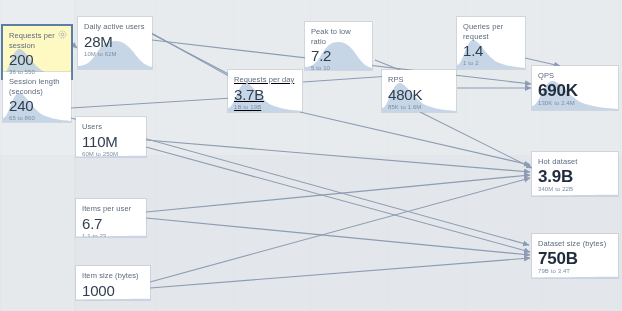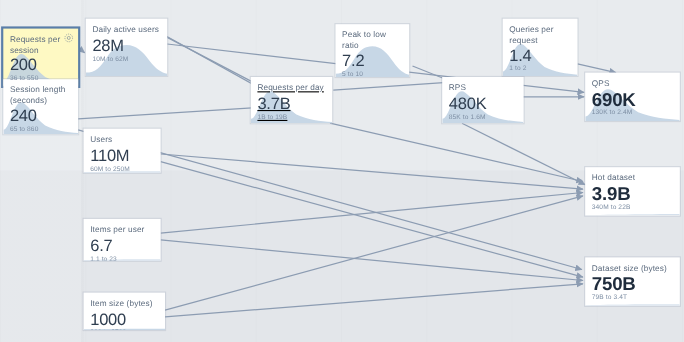--- a/index.html
+++ b/index.html
@@ -184,21 +184,21 @@
       <div class="card" style="left: 305px; top: 22px; width: 67px; height: 48px;">
         <div class="spark">
           <svg viewBox="0 0 100 30" preserveAspectRatio="none">
             <path d="M0,30 L0,27 C12,27 18,22 26,13 C33,5 40,2 50,2 C62,2 70,8 78,16 C86,24 93,27 100,28 L100,30 Z" fill="#bed0e2"></path>
           </svg>
         </div>
         <div class="c-title">Peak to low ratio</div>
         <div class="c-value">7.2</div>
         <div class="c-range">5 to 10</div>
       </div>
-      <div class="card" style="left: 382px; top: 70px; width: 74px; height: 42px; margin-left: 20px;">
+      <div class="card" style="left: 382px; top: 70px; width: 74px; height: 42px;">
         <div class="spark">
           <svg viewBox="0 0 100 30" preserveAspectRatio="none">
             <path d="M0,30 L0,26 C6,26 10,14 16,6 C20,1 24,0 28,2 C36,6 44,16 56,22 C70,27 85,28 100,29 L100,30 Z" fill="#bed0e2"></path>
           </svg>
         </div>
         <div class="c-title">RPS</div>
         <div class="c-value">480K</div>
         <div class="c-range">85K to 1.6M</div>
       </div>
       <div class="card" style="left: 457px; top: 17px; width: 68px; height: 52px;">

